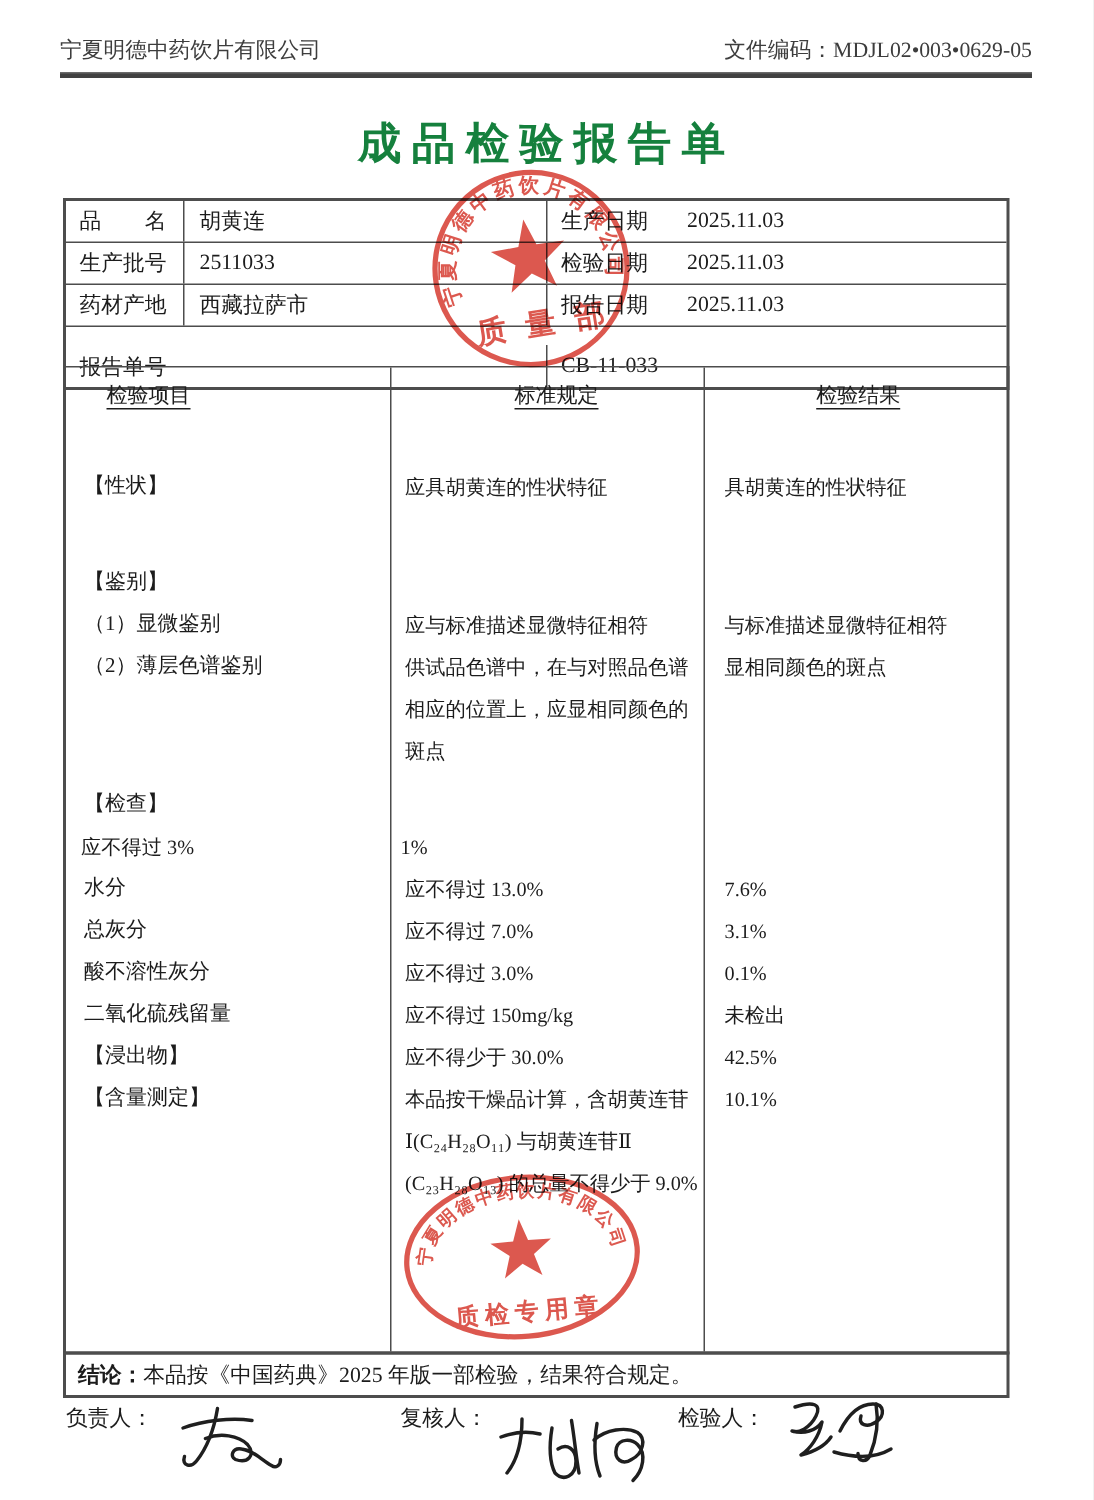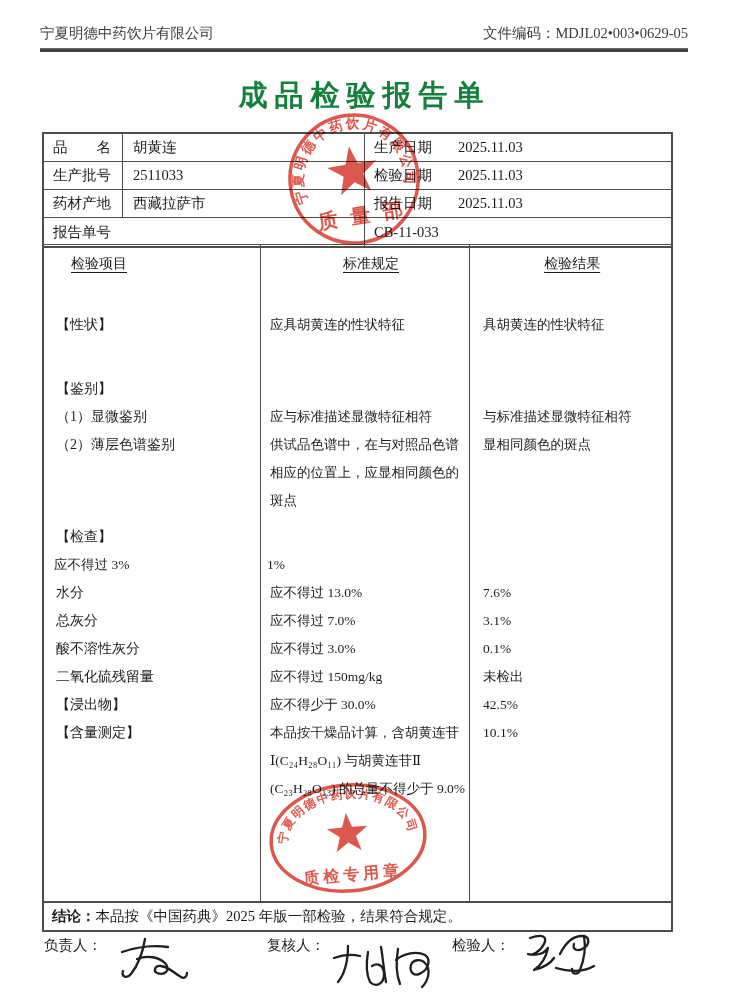--- a/index.html
+++ b/index.html
@@ -31,21 +31,21 @@
     font-size: 29px; font-weight: bold; letter-spacing: 7px;
     color: #15803d;
   }
   
   .info-table {
     position: absolute; top: 132px; left: 42px; width: 631px;
     border: 2px solid #4d4d4d;
     font-size: 14.5px;
   }
   .info-row { display: flex; height: 28px; border-bottom: 1px solid #4d4d4d; }
-  .info-row:last-child { border-bottom: none; }
+  .info-row:last-child { border-bottom: none; margin-top: 12px; }
   .ic { display: flex; align-items: center; }
   .ic-label   { width: 79px;  padding-left: 9px;  border-right: 1px solid #4d4d4d; }
   .ic-value   { width: 242px; padding-left: 10px; border-right: 1px solid #4d4d4d; }
   .ic-wide    { width: 321px; padding-left: 9px;  border-right: 1px solid #4d4d4d; }
   .ic-right   { flex: 1; padding-left: 9px; }
   .ic-right .r-label { width: 84px; }
   
   .main-table {
     position: absolute; top: 244px; left: 42px; width: 631px; height: 659px;
     border: 2px solid #4d4d4d; border-top-width: 1px;

